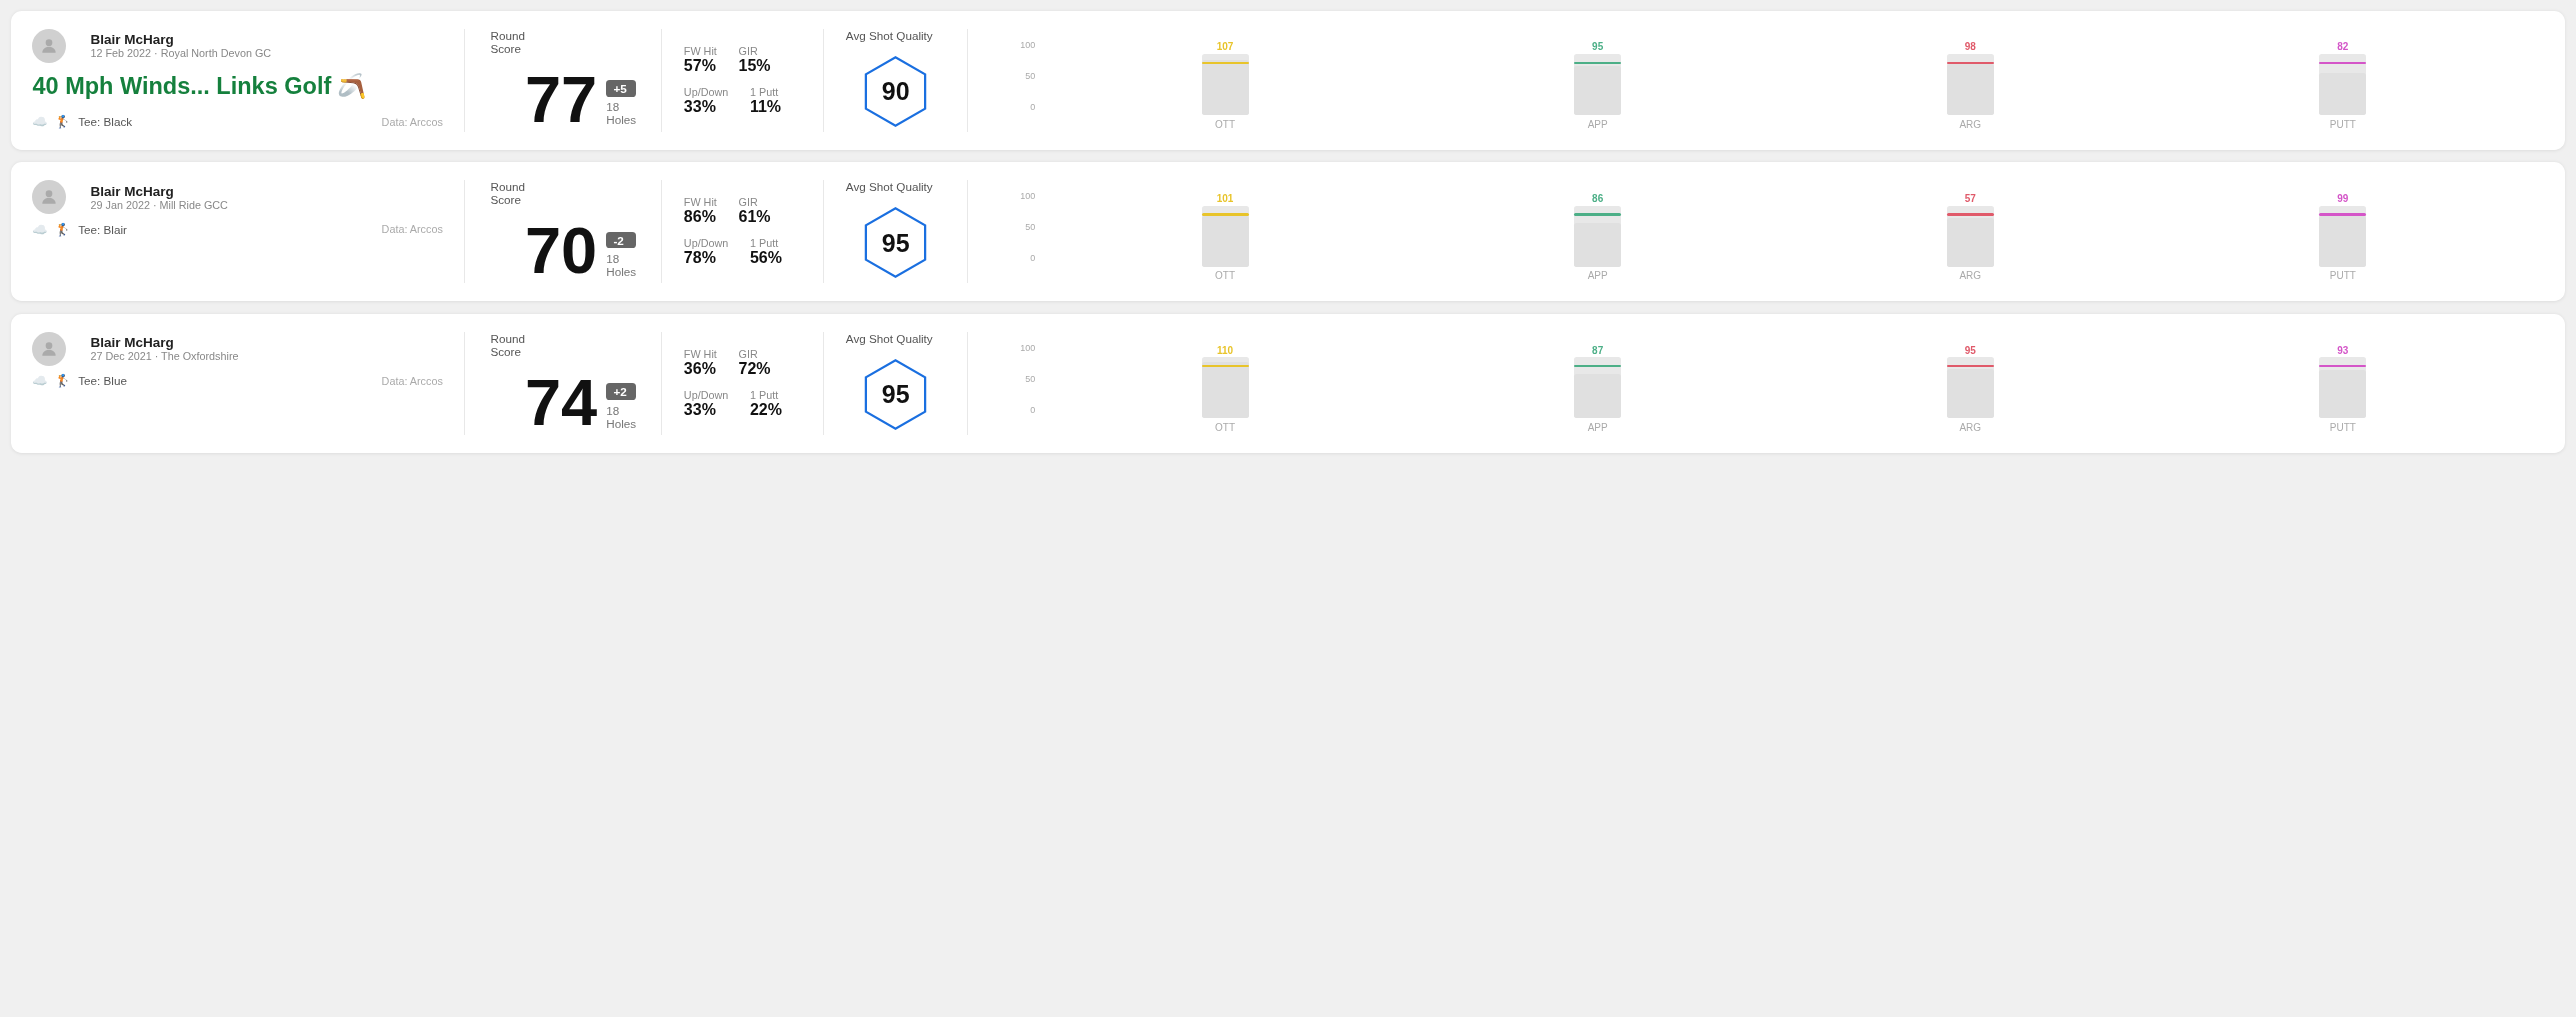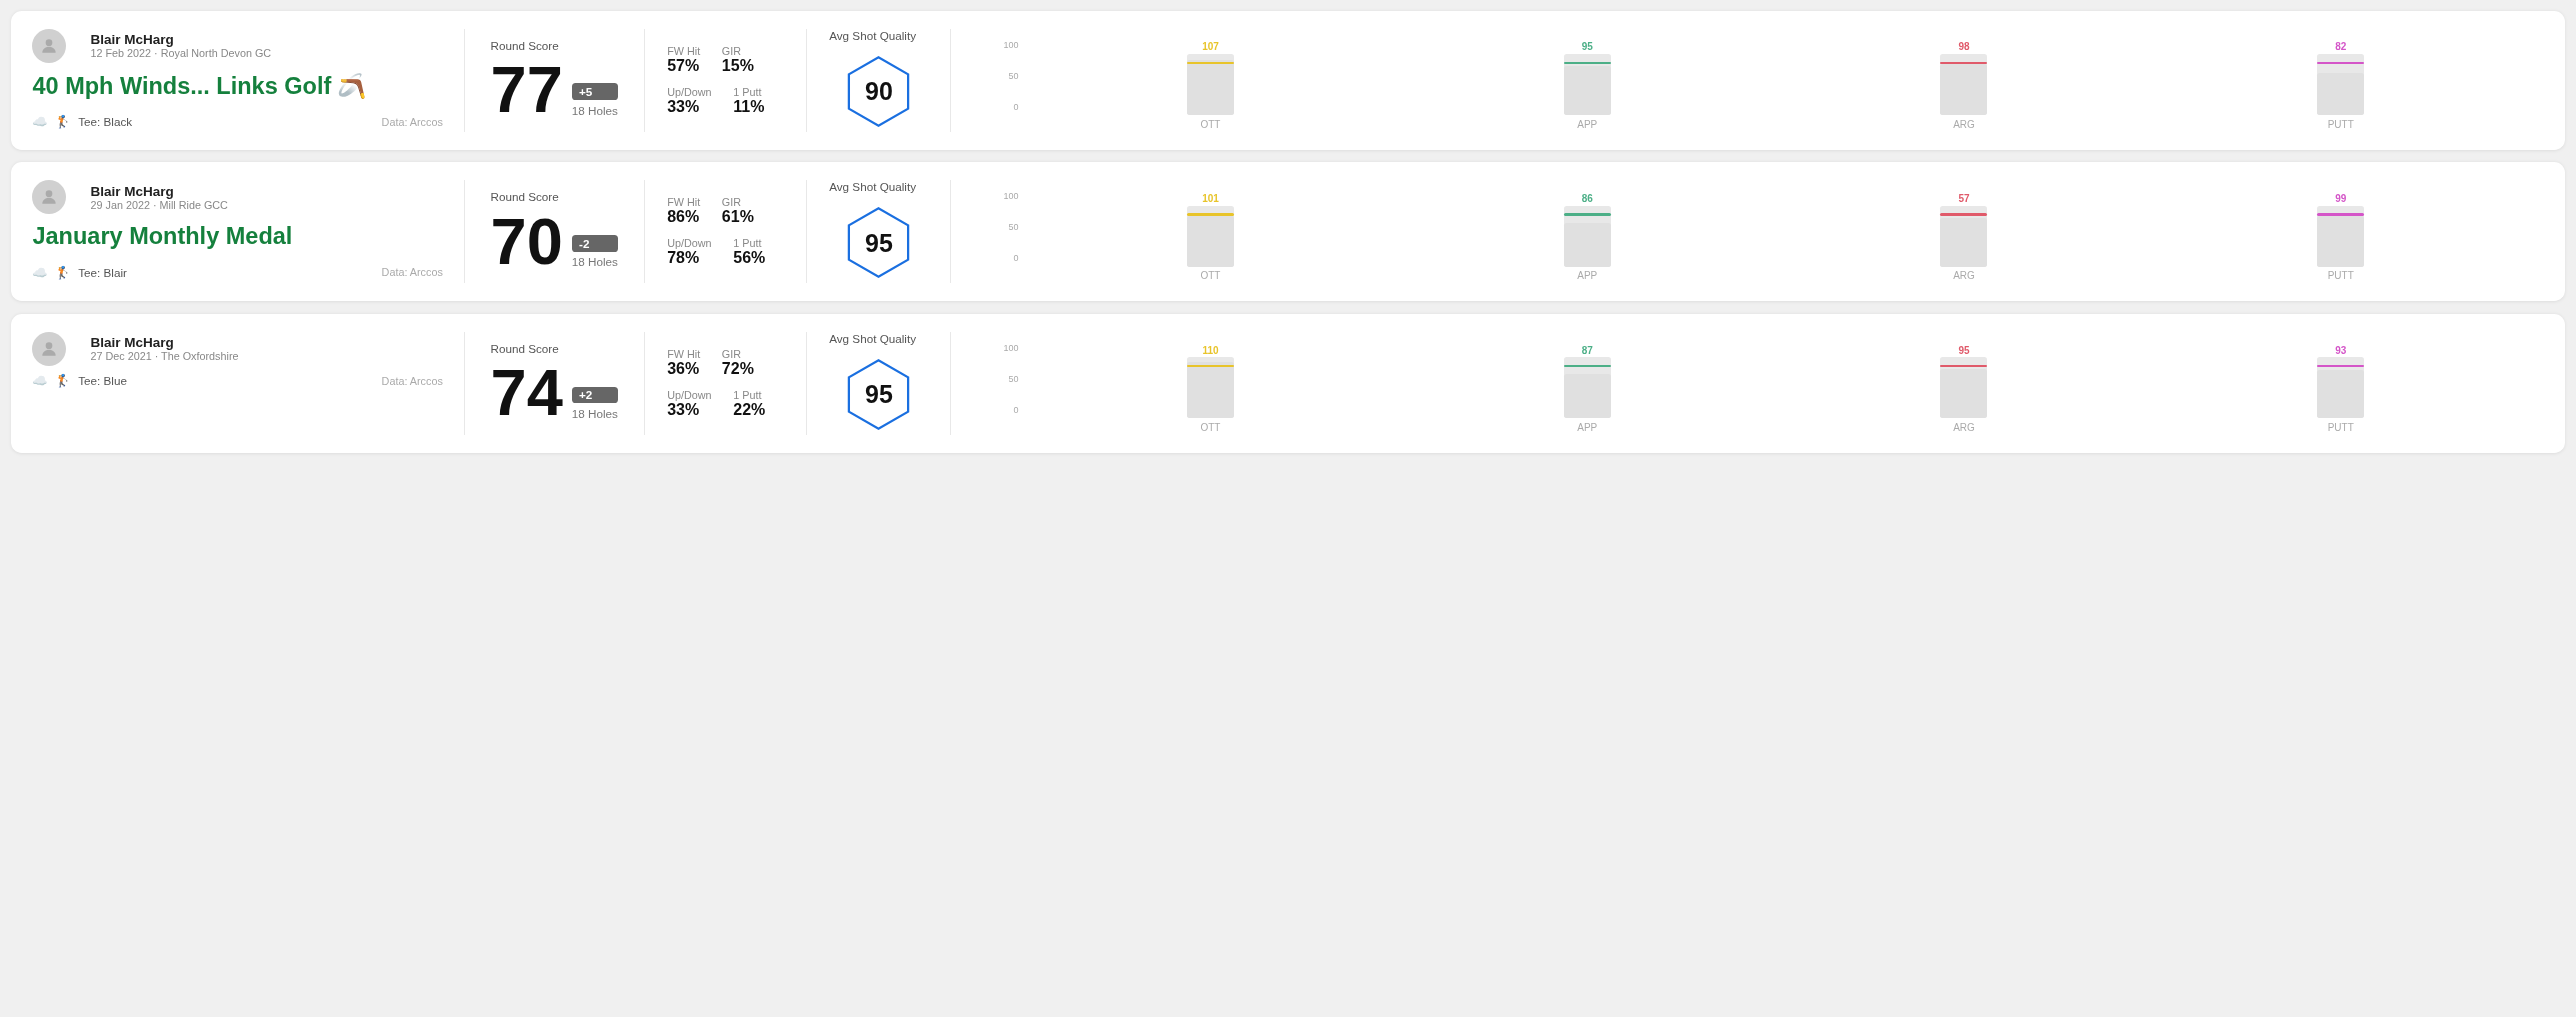--- a/index.html
+++ b/index.html
@@ -79,21 +79,21 @@
       font-size: 10.8px;
       color: #aaa;
     }
 
     
     .score-section {
       flex: 0 0 180px;
       padding: 0 25px;
       border-right: 0.9px solid #e8e8e8;
       display: flex;
-      flex-direction: column;
+      flex-direction: row;
       justify-content: center;
     }
     .score-label {
       font-size: 11.7px;
       color: #555;
       margin-bottom: 5.4px;
     }
     .score-main {
       display: flex;
       align-items: flex-end;
@@ -378,21 +378,20 @@
           <svg class="avatar-icon" viewBox="0 0 24 24">
             <circle cx="12" cy="8" r="4" fill="#aaa"></circle>
             <path d="M4 20c0-4 3.6-7 8-7s8 3 8 7" fill="#aaa"></path>
           </svg>
         </div>
         <div class="player-info">
           <div class="player-name">Blair McHarg</div>
           <div class="player-date">29 Jan 2022 · Mill Ride GCC</div>
         </div>
       </div>
-      <div class="round-title">January Monthly Medal</div>
       <div class="bottom-row">
         <div class="tee-info">
           <span class="tee-icon">☁️</span>
           <span class="bag-icon">🏌️</span>
           <span>Tee: Blair</span>
         </div>
         <span class="data-source">Data: Arccos</span>
       </div>
     </div>
 

